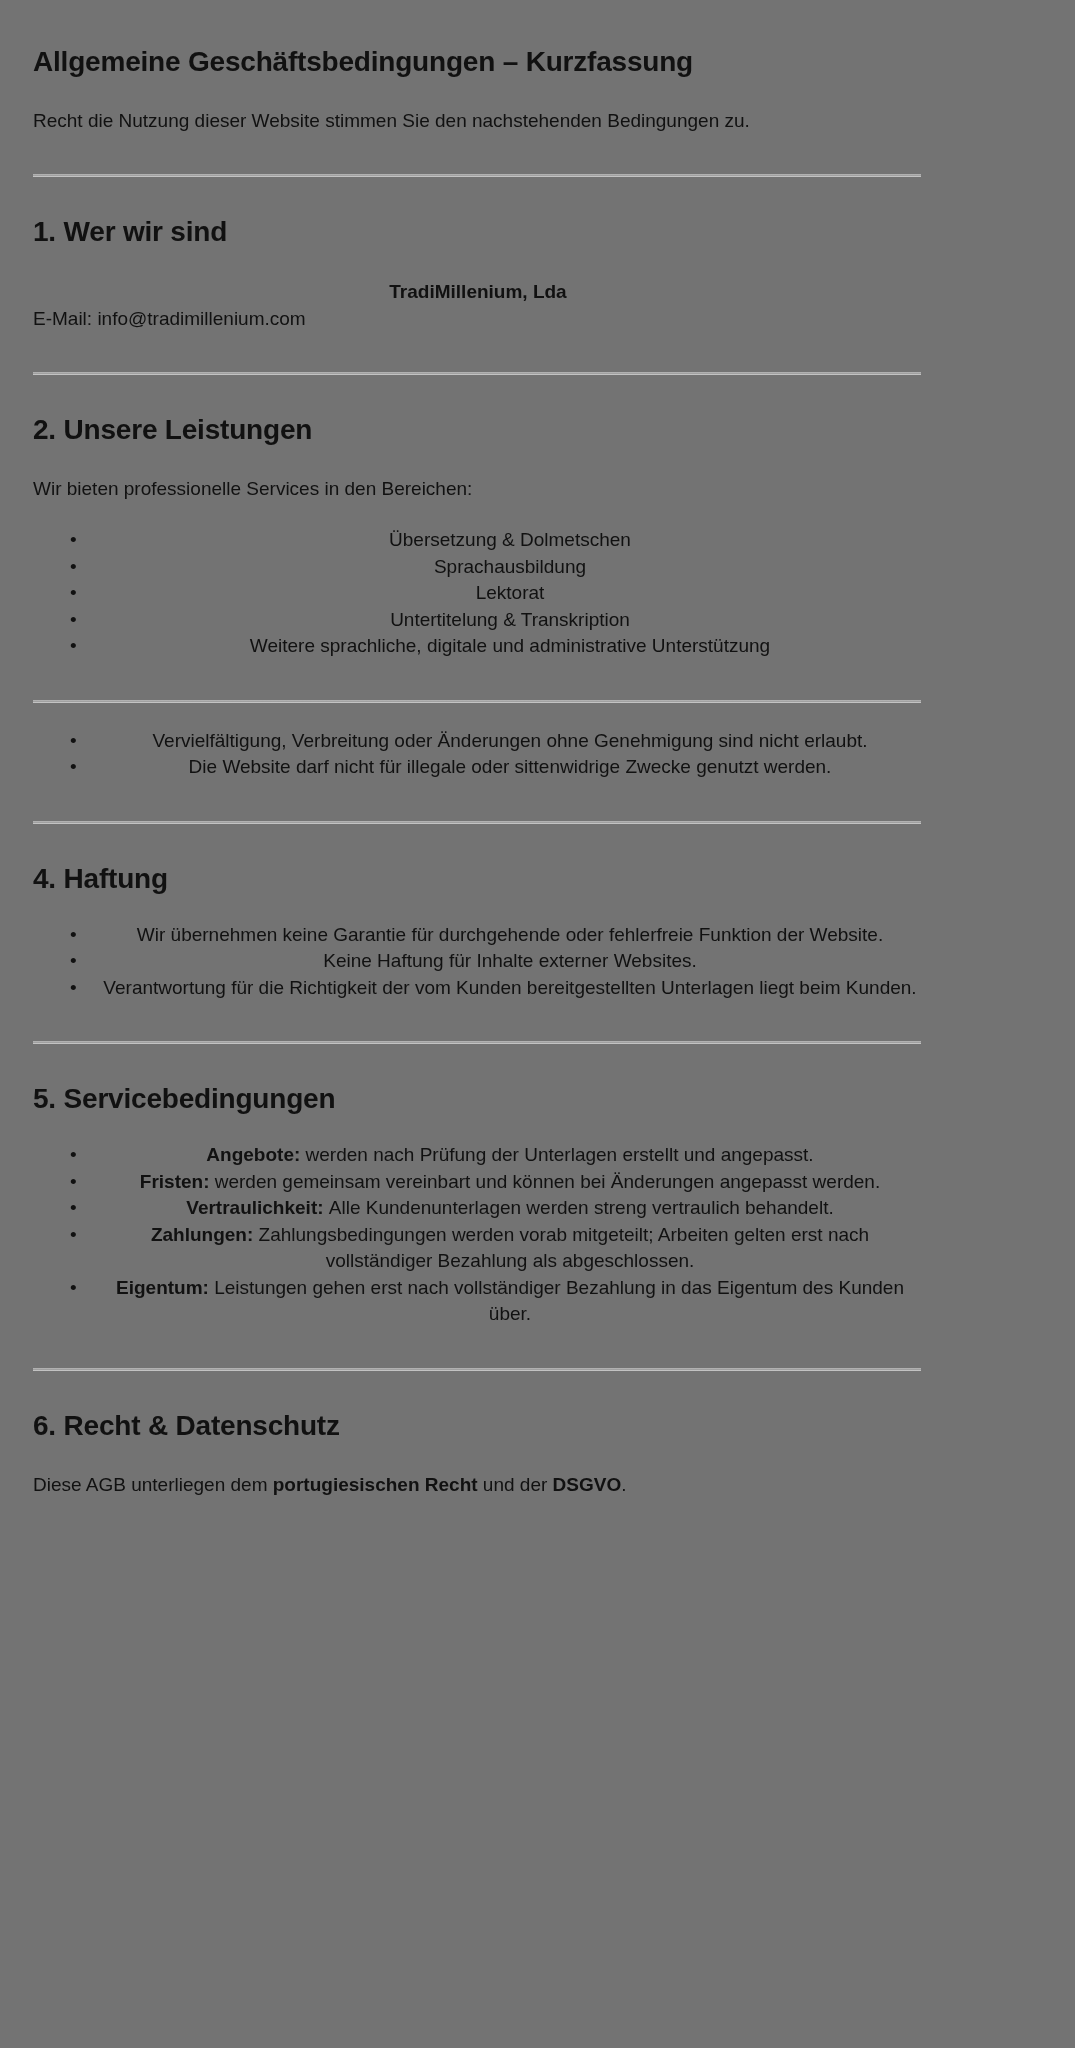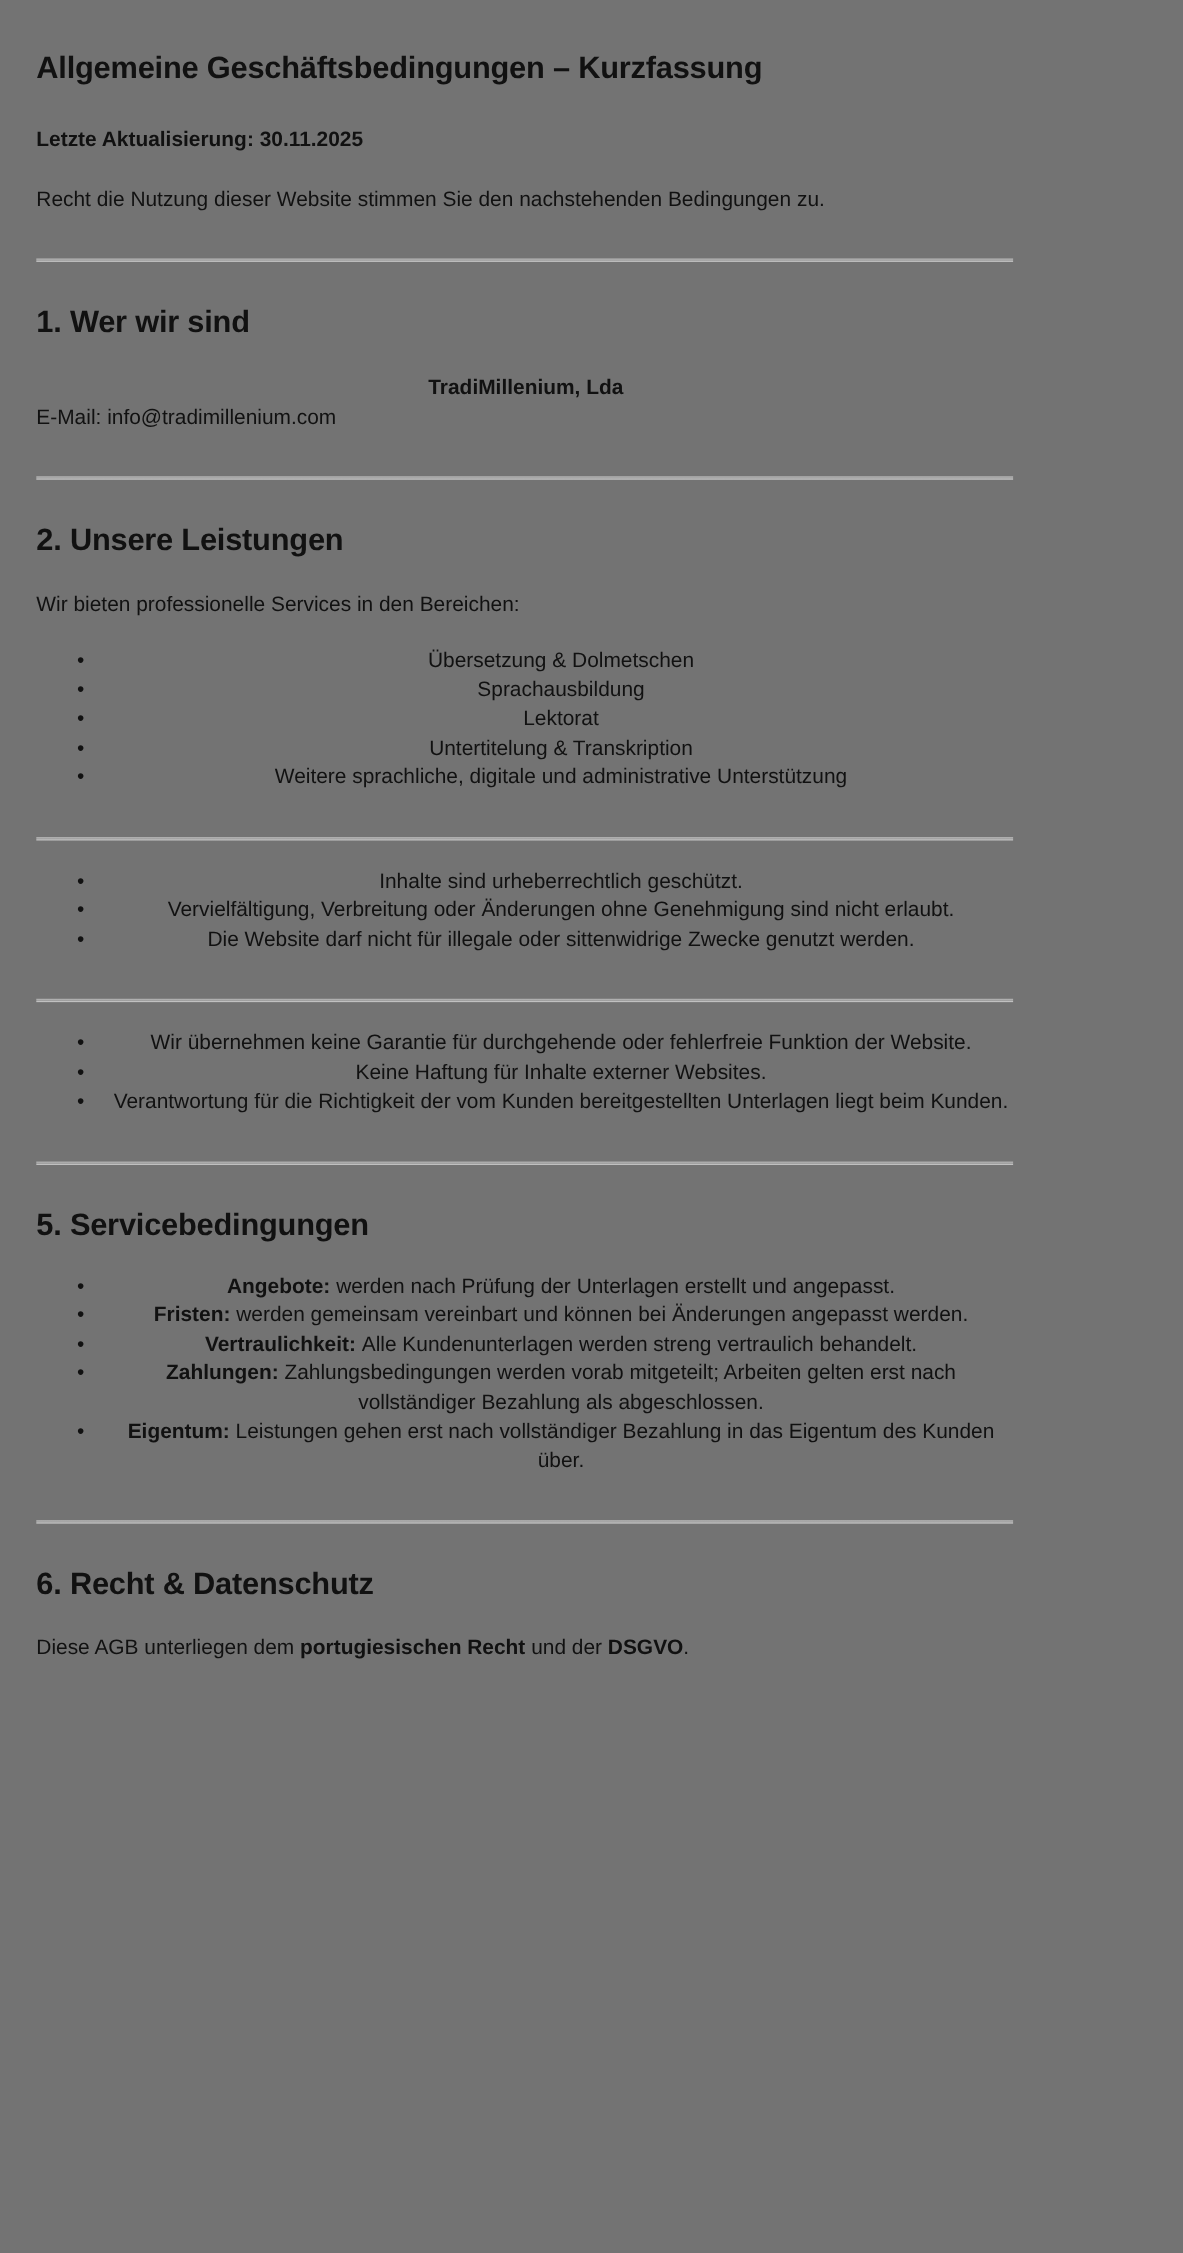--- a/index.html
+++ b/index.html
@@ -83,21 +83,20 @@
   }
 </style>
 </head>
 <body>
 
 <div class="page">
   <div class="content">
 
     <h1 class="doc-title">Allgemeine Geschäftsbedingungen – Kurzfassung</h1>
 
-    <div class="last-updated">Letzte Aktualisierung: 30.11.2025</div>
 
     <div class="intro">Recht die Nutzung dieser Website stimmen Sie den nachstehenden Bedingungen zu.</div>
 
     <div class="divider"></div>
 
     <h2 class="section-heading">1. Wer wir sind</h2>
     <div class="para">
       <div class="line company-name">TradiMillenium, Lda</div>
       <div class="line">E-Mail: info@tradimillenium.com</div>
     </div>
@@ -110,27 +109,27 @@
       <li>Übersetzung &amp; Dolmetschen</li>
       <li>Sprachausbildung</li>
       <li>Lektorat</li>
       <li>Untertitelung &amp; Transkription</li>
       <li>Weitere sprachliche, digitale und administrative Unterstützung</li>
     </ul>
 
     <div class="divider"></div>
 
     <ul class="bullets">
-      <li>Inhalte sind urheberrechtlich geschützt.</li>
       <li>Vervielfältigung, Verbreitung oder Änderungen ohne Genehmigung sind nicht erlaubt.</li>
       <li>Die Website darf nicht für illegale oder sittenwidrige Zwecke genutzt werden.</li>
     </ul>
 
     <div class="divider"></div>
 
+    <h2 class="section-heading">4. Haftung</h2>
     <ul class="bullets">
       <li>Wir übernehmen keine Garantie für durchgehende oder fehlerfreie Funktion der Website.</li>
       <li>Keine Haftung für Inhalte externer Websites.</li>
       <li>Verantwortung für die Richtigkeit der vom Kunden bereitgestellten Unterlagen liegt beim Kunden.</li>
     </ul>
 
     <div class="divider"></div>
 
     <h2 class="section-heading">5. Servicebedingungen</h2>
     <ul class="bullets">

